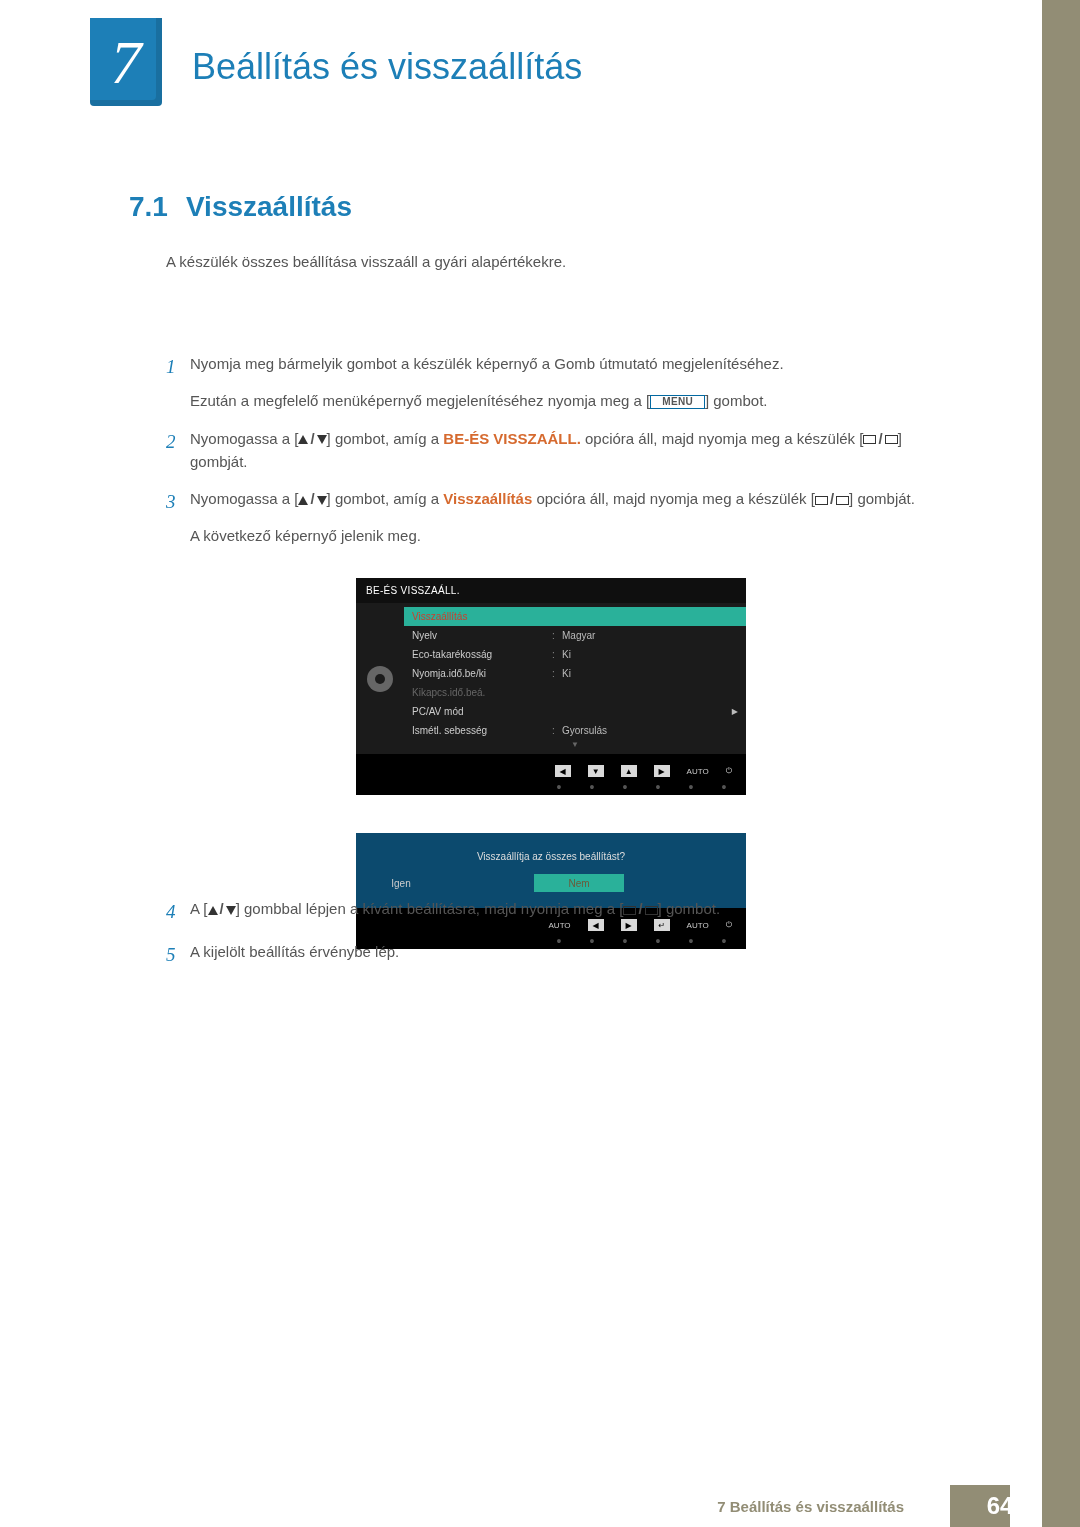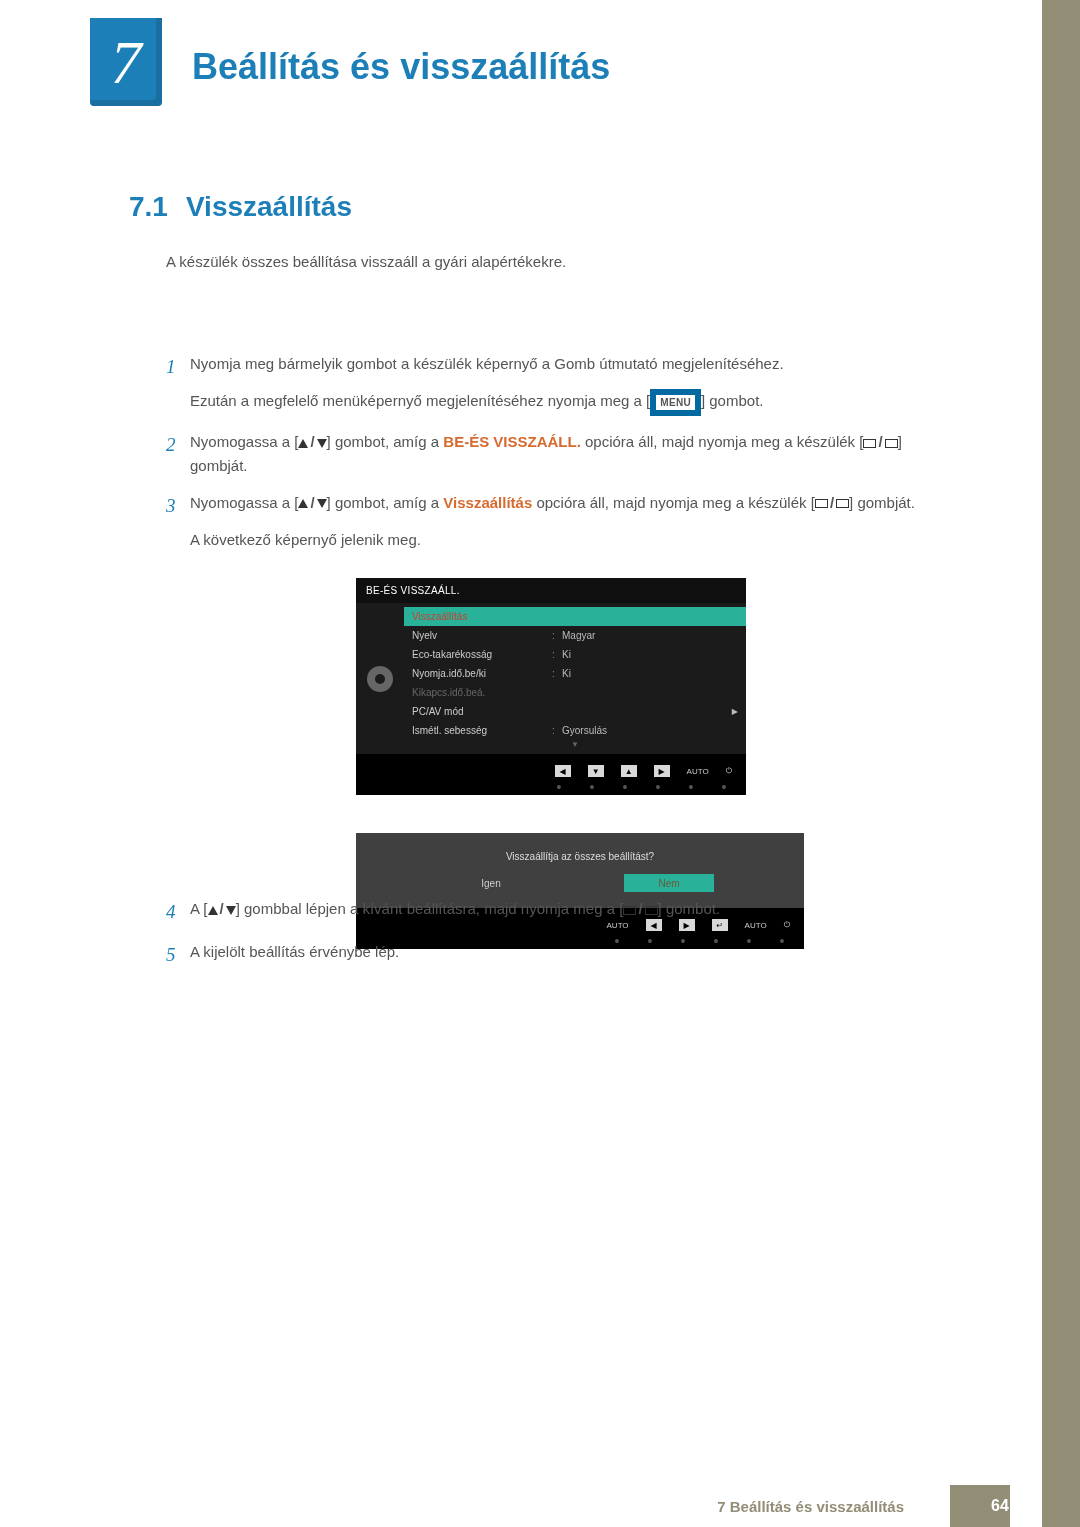--- a/index.html
+++ b/index.html
@@ -6,32 +6,32 @@
   html, body { width: 1080px; height: 1527px; background: #fff; font-family: Arial, Helvetica, sans-serif; color: #333; }
   .page { position: relative; width: 1080px; height: 1527px; overflow: hidden; }
   .side-bar { position: absolute; top: 0; right: 0; width: 38px; height: 100%; background: #928d75; }
   .chapter-row { position: absolute; left: 90px; top: 18px; display: flex; align-items: flex-start; }
   .chapter-badge {
     width: 72px; height: 88px; background: #1d7fb7; color: #fff; display: flex;
     align-items: center; justify-content: center; font-size: 62px; font-style: italic;
     font-weight: normal; border-radius: 0 0 4px 4px; box-shadow: inset -6px -6px 0 rgba(0,0,0,0.12);
     font-family: Georgia, 'Times New Roman', serif;
   }
-  .chapter-title { margin-left: 30px; margin-top: 28px; font-size: 36px; color: #1d7fb7; font-weight: bold; }
+  .chapter-title { margin-left: 30px; margin-top: 28px; font-size: 36px; color: #1d7fb7; font-weight: normal; }
   .section-h { position: absolute; left: 92px; top: 191px; font-size: 28px; font-weight: bold; color: #1d7fb7; }
   .section-h .num { margin-right: 18px; margin-left: 37px; }
   .intro { position: absolute; left: 166px; top: 253px; font-size: 15px; color: #555; }
   .subsection-h { position: absolute; left: 166px; top: 310px; font-size: 17px; font-weight: bold; color: #1d7fb7; }
   .steps { position: absolute; left: 166px; top: 352px; width: 760px; }
   .step { display: flex; margin-bottom: 14px; line-height: 1.55; font-size: 15px; color: #555; }
   .step-num { width: 24px; flex-shrink: 0; color: #1d7fb7; font-style: italic; font-size: 19px; font-family: Georgia, serif; }
   .step-body { flex: 1; }
   .step-body .sub { margin-top: 14px; }
   .hl-orange { color: #d66a2f; font-weight: bold; }
-  .menu-box { display: inline-flex; align-items: center; border: 6px solid #0369a1; padding: 0 4px; font-size: 10px; font-weight: bold; font-family: Arial; letter-spacing: 0.3px; vertical-align: middle; line-height: 14px; height: 27px; }
+  .menu-box { display: inline-flex; align-items: center; border: 1px solid #0369a1; padding: 0 11px; font-size: 10px; font-weight: bold; font-family: Arial; letter-spacing: 0.3px; vertical-align: middle; line-height: 14px; height: 14px; }
   .tri-up, .tri-down, .tri-left, .tri-right { display: inline-block; width: 0; height: 0; vertical-align: middle; }
   .tri-up { border-left: 5px solid transparent; border-right: 5px solid transparent; border-bottom: 9px solid #333; }
   .tri-down { border-left: 5px solid transparent; border-right: 5px solid transparent; border-top: 9px solid #333; }
   .arrow-sep { display: inline-block; margin: 0 2px; font-weight: bold; }
   .rect-icon { display: inline-block; width: 13px; height: 9px; border: 1.5px solid #333; vertical-align: middle; }
 
   
   .osd-wrap { position: absolute; left: 356px; top: 578px; width: 390px; }
   .osd { width: 390px; background: #1b1b1b; color: #ccc; font-size: 10px; font-family: Arial; }
   .osd-title { background: #0f0f0f; color: #fff; font-size: 10px; padding: 7px 10px; letter-spacing: 0.3px; }
@@ -53,31 +53,31 @@
   .osd-row .val { flex: 1; color: #bbb; }
   .osd-row.dim .lbl { color: #666; }
   .osd-row .arrow-r { color: #bbb; font-size: 8px; margin-left:auto; }
   .osd-scroll { text-align: center; color: #666; font-size: 8px; height: 10px; }
   .osd-nav { background: #000; display: flex; justify-content: flex-end; align-items: center; gap: 17px; padding: 7px 14px 3px 14px; height: 30px; }
   .osd-nav span { color: #ccc; font-size: 8px; }
   .osd-nav .k { display: inline-block; width: 16px; height: 12px; background: #d9d9d9; color:#000; font-size:8px; display:flex; align-items:center; justify-content:center; }
   .osd-nav-dots { background:#000; display:flex; justify-content:flex-end; gap:17px; padding: 0 14px 5px 14px; }
   .osd-nav-dots span { width:16px; text-align:center; color:#555; font-size:14px; line-height:6px; }
 
-  .confirm { width: 448px; background: #404040; margin-top: 38px; color: #ccc; font-size: 10px; }
+  .confirm { width: 390px; background: #0c4a6e; margin-top: 38px; color: #ccc; font-size: 10px; }
   .confirm-q { text-align: center; padding: 18px 0 12px 0; color: #ddd; }
-  .confirm-btns { display: flex; justify-content: center; gap: 88px; padding-bottom: 16px; }
+  .confirm-btns { display: flex; justify-content: flex-start; gap: 88px; padding-bottom: 16px; }
   .confirm-btns .btn { width: 90px; height: 18px; display:flex; align-items:center; justify-content:center; }
   .confirm-btns .btn.sel { background: #2ab19a; color: #6b5a3a; }
 
   .steps2 { position: absolute; left: 166px; top: 897px; width: 760px; }
 
   .footer { position: absolute; left: 0; bottom: 0; width: 1080px; height: 42px; display:flex; justify-content:flex-end; align-items:stretch;gap:32px; }
   .footer-label { background: #fff; color: #928d75; font-weight: bold; font-size: 15px; display:flex; align-items:center; padding-right: 14px; }
-  .footer-page { width: 60px; background: #928d75; color:#fff; font-size: 16px; font-weight:bold; display:flex; align-items:center; justify-content:center;padding-left:40px; }
+  .footer-page { width: 60px; background: #928d75; color:#fff; font-size: 24px; font-weight:bold; display:flex; align-items:center; justify-content:center;padding-left:40px; }
   .footer-side { width: 38px; background:#928d75; }
 </style>
 </head>
 <body>
 
 <div class="page">
   <div class="side-bar"></div>
 
   <div class="chapter-row">
     <div class="chapter-badge">7</div>

